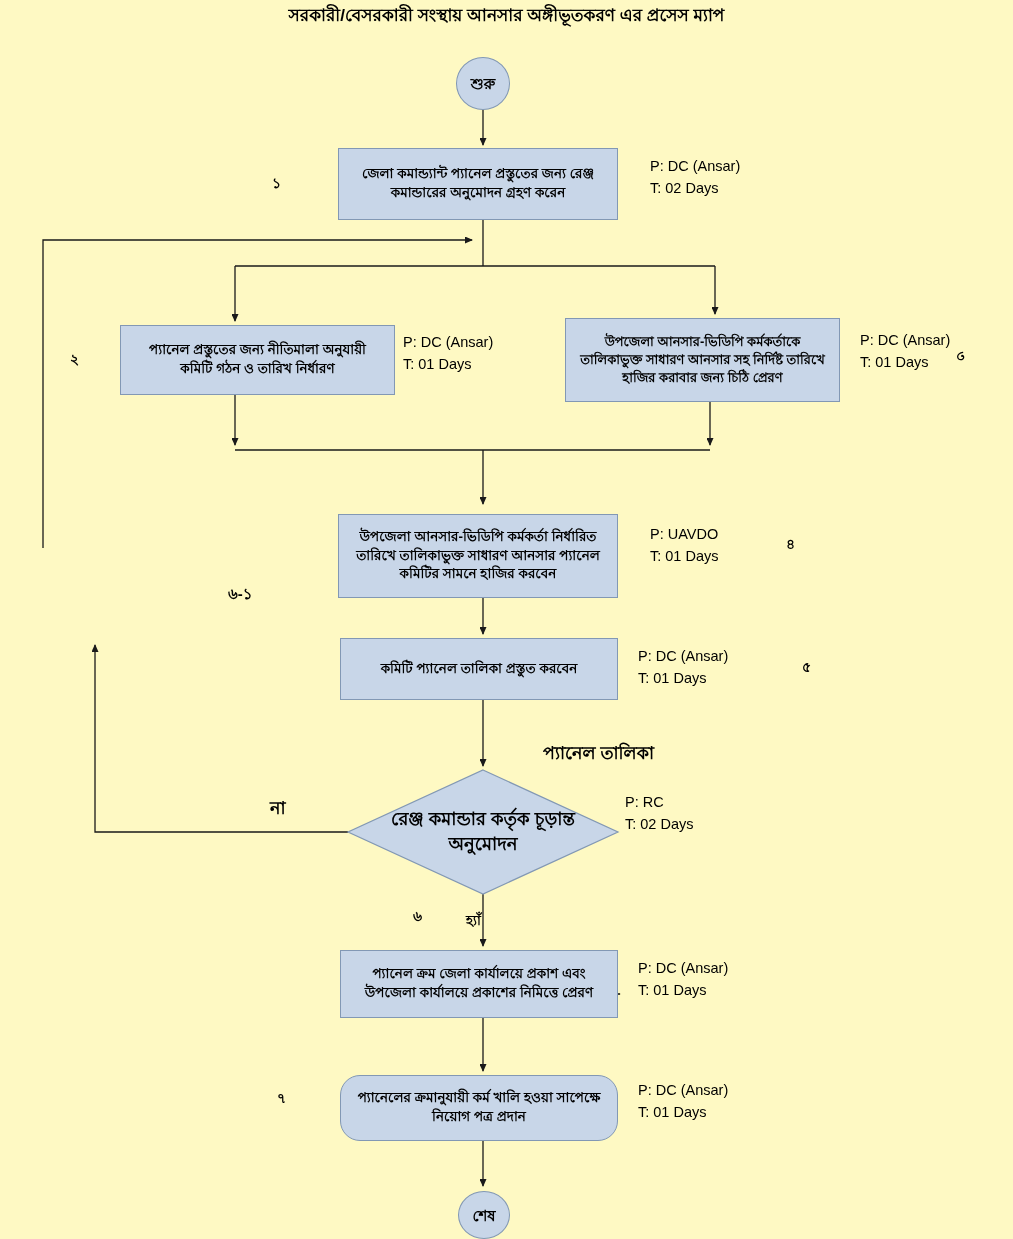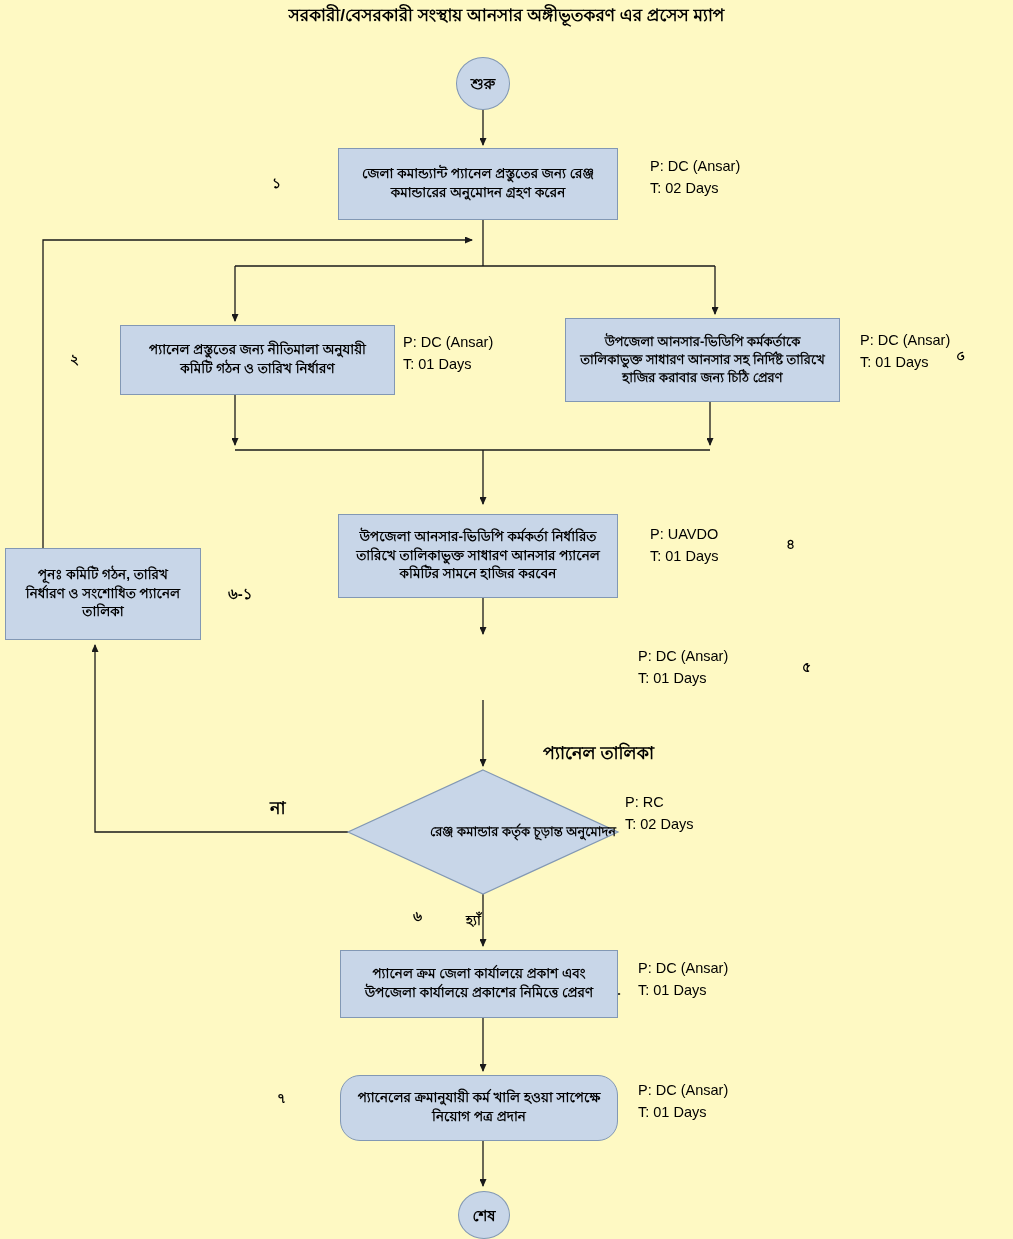--- a/index.html
+++ b/index.html
@@ -35,21 +35,21 @@
     border:1.2px solid var(--node-border, #8298b4);
     display:flex; align-items:center; justify-content:center;
     text-align:center;
     font-weight:bold; font-size:13.5px; line-height:1.4;
     padding:4px 14px;
   }
   .terminal { border-radius:50%; font-size:15px; padding:2px; }
   .overlay-text {
     position:absolute; background:transparent; border:none;
     display:flex; align-items:center; justify-content:center;
-    text-align:center; font-weight:bold; font-size:13px; line-height:1.4;margin-left:40px;
+    text-align:center; font-weight:bold; font-size:18px; line-height:1.4;
   }
   .ann {
     position:absolute; font-size:14.5px; font-weight:400;
     line-height:1.5; white-space:nowrap;
   }
   .ann-line { display:block; }
   .num {
     position:absolute; font-size:14px; font-weight:bold;
   }
   .rotated { transform:rotate(90deg); transform-origin:center; }
@@ -139,25 +139,25 @@
 
   <div class="node" style="left:338px;top:508px;width:280px;height:84px;margin-top:6px;">
     <span>উপজেলা আনসার-ভিডিপি কর্মকর্তা নির্ধারিত তারিখে তালিকাভুক্ত সাধারণ আনসার প্যানেল কমিটির সামনে হাজির করবেন</span>
   </div>
   <span class="num" style="left:786px;top:533px;">৪</span>
   <div class="ann" style="left:650px;top:524px;">
     <span class="ann-line">P: UAVDO</span>
     <span class="ann-line">T: 01 Days</span>
   </div>
 
-  <div class="node" style="left:5px;top:548px;width:196px;height:92px;">
-    <span>পূনঃ  কমিটি গঠন, তারিখ নির্ধারণ ও সংশোধিত প্যানেল তালিকা</span>
-  </div>
   <span class="num" style="left:228px;top:582px;font-size:15px;text-align:center;">৬-১</span>
 
+  <div class="node" style="left:340px;top:638px;width:278px;height:62px;">
+    <span>কমিটি প্যানেল তালিকা প্রস্তুত করবেন</span>
+  </div>
   <span class="num" style="left:802px;top:656px;">৫</span>
   <div class="ann" style="left:638px;top:646px;">
     <span class="ann-line">P: DC (Ansar)</span>
     <span class="ann-line">T: 01 Days</span>
   </div>
 
   <span class="flow-label lbl-big" style="left:543px;top:740px;">প্যানেল তালিকা</span>
 
   <div class="overlay-text" style="left:383px;top:802px;width:200px;height:60px;">রেঞ্জ কমান্ডার কর্তৃক চূড়ান্ত অনুমোদন</div>
   <div class="ann" style="left:625px;top:792px;">

